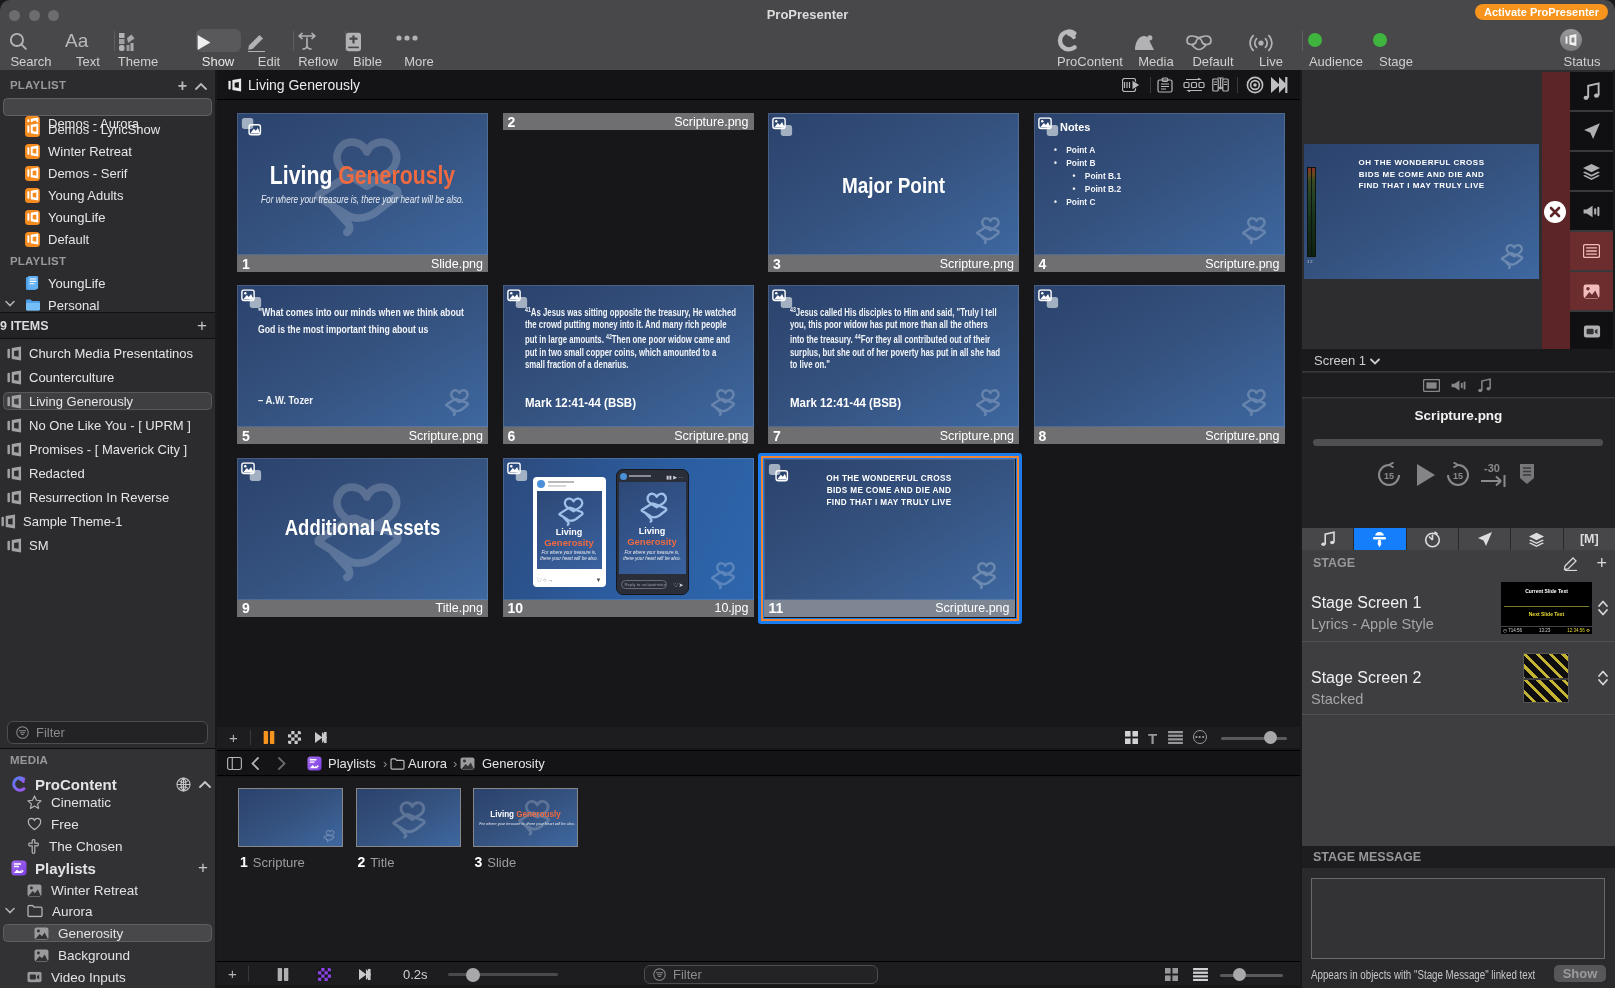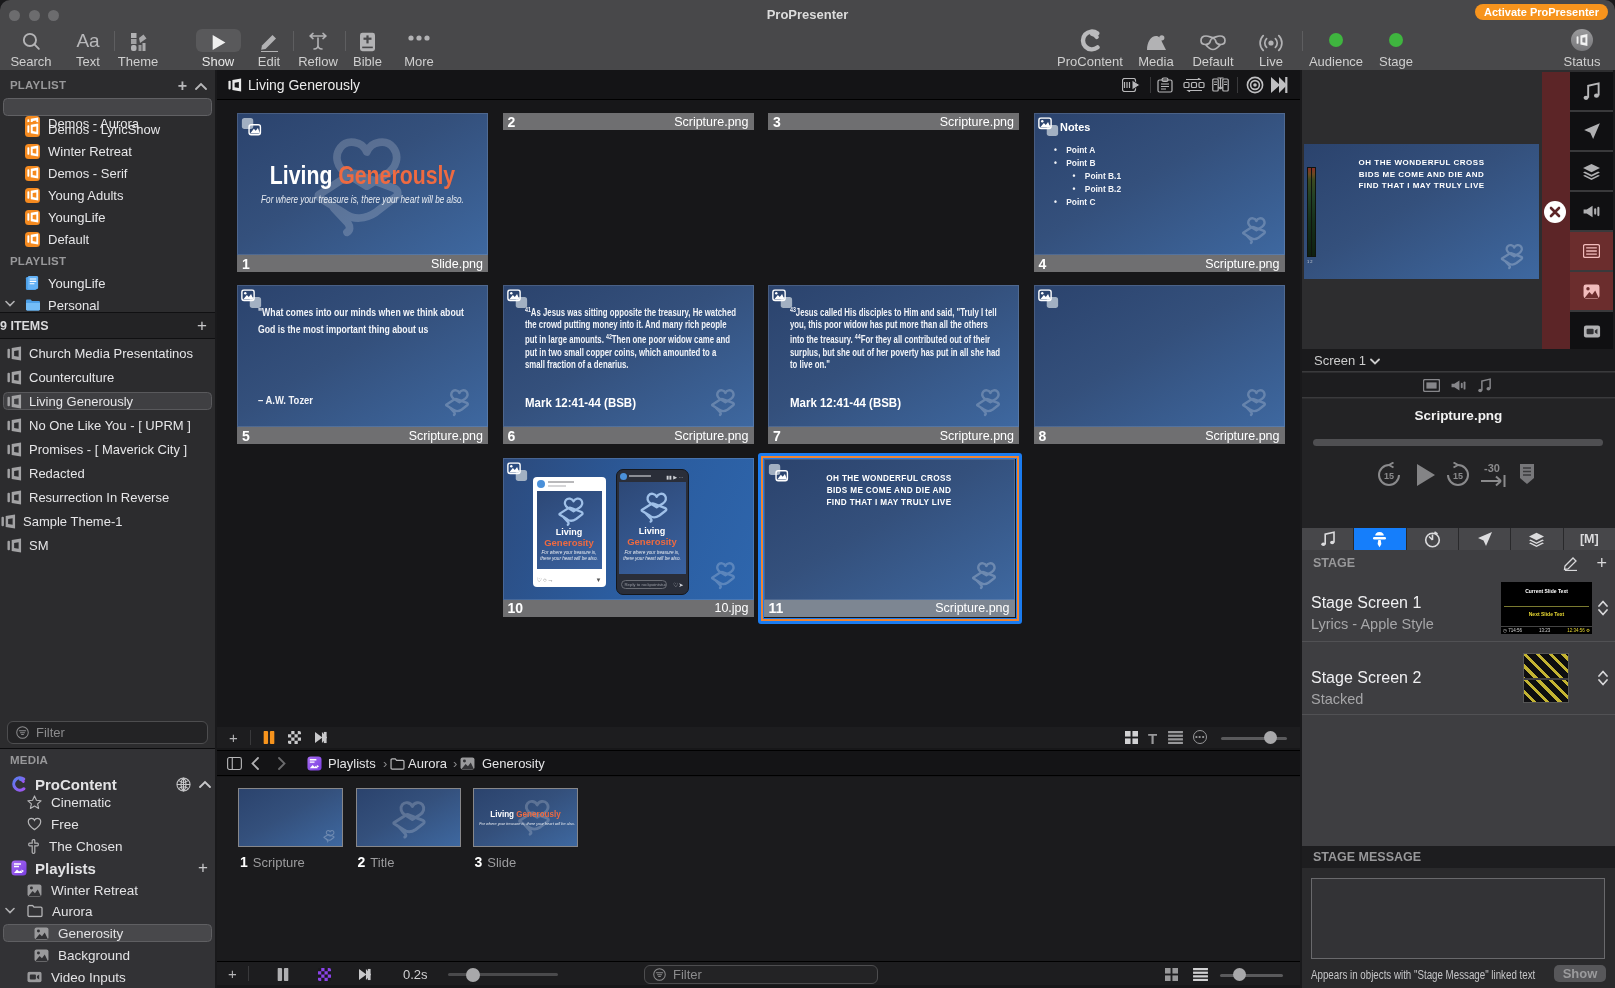--- a/index.html
+++ b/index.html
@@ -6,21 +6,21 @@
 html,body { width:1615px; height:988px; background:#000; overflow:hidden; }
 body { font-family:"Liberation Sans", sans-serif; -webkit-font-smoothing:antialiased; }
 #app { position:absolute; left:0; top:0; width:1615px; height:988px; background:#19191b; }
 svg { display:block; }
 
 
 #topbar { position:absolute; left:0; top:0; width:1615px; height:70px; background:#48484a; border-radius:10px 10px 0 0; }
 #topbar .dot { position:absolute; top:10px; width:11px; height:11px; border-radius:50%; background:#6c6c6e; }
 #title { position:absolute; top:7px; width:100%; text-align:center; color:#dcdcdc; font-size:13px; font-weight:bold; }
 .tbtn { position:absolute; top:27px; color:#cfcfcf; font-size:13px; }
-.tbtn .ic { height:25px; display:flex; align-items:flex-end; justify-content:center; }
+.tbtn .ic { height:25px; display:flex; align-items:flex-end; }
 .tbtn .lb { margin-top:2px; text-align:center; white-space:nowrap; }
 .tsep { position:absolute; top:31px; width:1px; height:20px; background:#5e5e60; }
 #activate { position:absolute; right:7px; top:4px; height:16px; background:#f7941d; border-radius:8.5px; color:#fff; font-size:11px; font-weight:bold; line-height:16px; padding:0 9px; }
 #showbtn { position:absolute; left:196px; top:29px; width:45px; height:23px; background:#59595b; border-radius:6px; }
 
 
 #sidebar { position:absolute; left:0; top:70px; width:215px; height:918px; background:#2c2c2e; }
 #sidebar .shead { position:absolute; color:#98989a; font-size:11.5px; font-weight:bold; letter-spacing:0.2px; }
 .srow { position:absolute; left:0; width:215px; height:22px; color:#e6e6e8; font-size:13px; display:flex; align-items:center; }
 .srow .ric { width:15px; height:15px; flex:0 0 15px; margin-right:8px; }
@@ -623,20 +623,29 @@
           <span>Slide.png</span>
         </div>
 </div>
 <div class="slide" style="left:285.5px;top:43px">
   <div class="sftr">
           <span class="n">2</span>
           <span>Scripture.png</span>
         </div>
 </div>
 <div class="slide" style="left:551px;top:43px">
+  <div class="simg">
+    <div style="position:absolute;left:0;right:0;top:60px;text-align:center;font-size:22px;font-weight:bold;color:#fff;transform:scaleX(0.86)">Major Point</div>
+    <svg class="wm" style="right:16px;bottom:10px" width="30" height="30" viewBox="0 0 100 100" stroke="#ffffff" stroke-width="8" opacity="0.22">
+            <use href="#hh"></use>
+          </svg>
+    <svg class="badge" viewBox="0 0 24 22">
+            <use href="#badgeB"></use>
+          </svg>
+  </div>
   <div class="sftr">
           <span class="n">3</span>
           <span>Scripture.png</span>
         </div>
 </div>
 <div class="slide" style="left:816.5px;top:43px">
   <div class="simg">
     <div style="position:absolute;left:26px;top:8px;font-size:11.5px;font-weight:bold;color:#fff;transform:scaleX(0.95);transform-origin:0 0">Notes</div>
     <div style="position:absolute;left:20px;top:31px;font-size:9px;font-weight:bold;color:#f2f4f8;line-height:13.1px;transform:scaleX(0.93);transform-origin:0 0">
       <div>•&nbsp;&nbsp;&nbsp;&nbsp;Point A</div>
@@ -714,20 +723,35 @@
     <svg class="badge" viewBox="0 0 24 22">
             <use href="#badgeB"></use>
           </svg>
   </div>
   <div class="sftr">
           <span class="n">8</span>
           <span>Scripture.png</span>
         </div>
 </div>
 
+<div class="slide" style="left:20px;top:387.5px">
+  <div class="simg">
+    <svg class="wm" style="left:66px;top:17px" width="110" height="110" viewBox="0 0 100 100" stroke="#ffffff" stroke-width="7" opacity="0.19">
+            <use href="#hh"></use>
+          </svg>
+    <div style="position:absolute;left:0;right:0;top:58px;text-align:center;font-size:21.5px;font-weight:bold;color:#fff;transform:scaleX(0.86)">Additional Assets</div>
+    <svg class="badge" viewBox="0 0 24 22">
+            <use href="#badgeB"></use>
+          </svg>
+  </div>
+  <div class="sftr">
+          <span class="n">9</span>
+          <span>Title.png</span>
+        </div>
+</div>
 <div class="slide" style="left:285.5px;top:387.5px">
   <div class="simg" style="background:linear-gradient(115deg,#2c4a7c 0%,#2b5da0 55%,#2e66ad 100%)">
     <div style="position:absolute;left:30px;top:19px;width:73px;height:110px;background:#fff;border-radius:4px">
       <div style="position:absolute;left:4px;top:3px;width:8px;height:8px;border-radius:50%;background:#4a90d9"></div>
       <div style="position:absolute;left:15px;top:4px;width:26px;height:2px;background:#b9b9bb"></div>
       <div style="position:absolute;left:15px;top:8px;width:18px;height:2px;background:#d5d5d7"></div>
       <div style="position:absolute;left:4px;top:14px;right:4px;height:78px;background:linear-gradient(150deg,#2d4876 0%,#3a62a0 100%)">
         <svg style="position:absolute;left:17px;top:4px" width="34" height="32" viewBox="0 0 100 100" stroke="#9fc0e8" stroke-width="7" fill="none">
                 <use href="#hh"></use>
               </svg>

